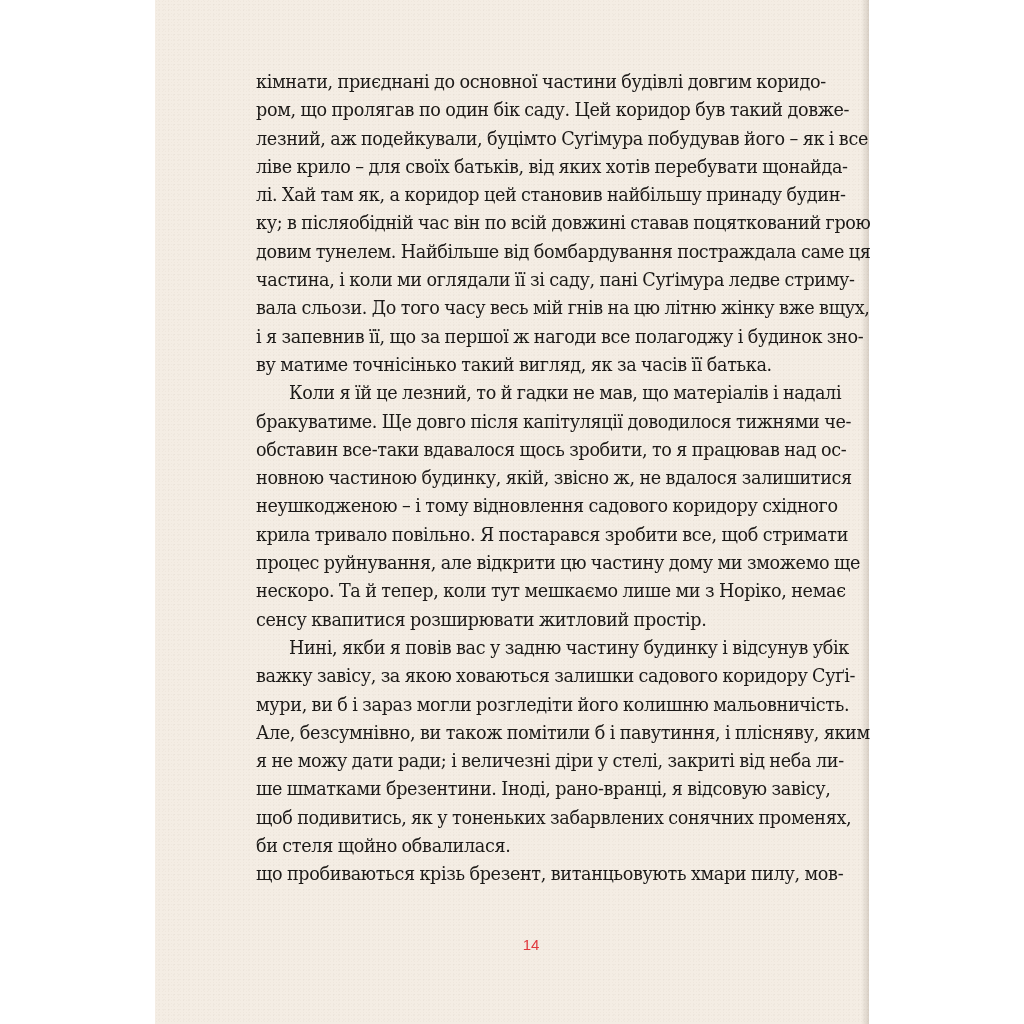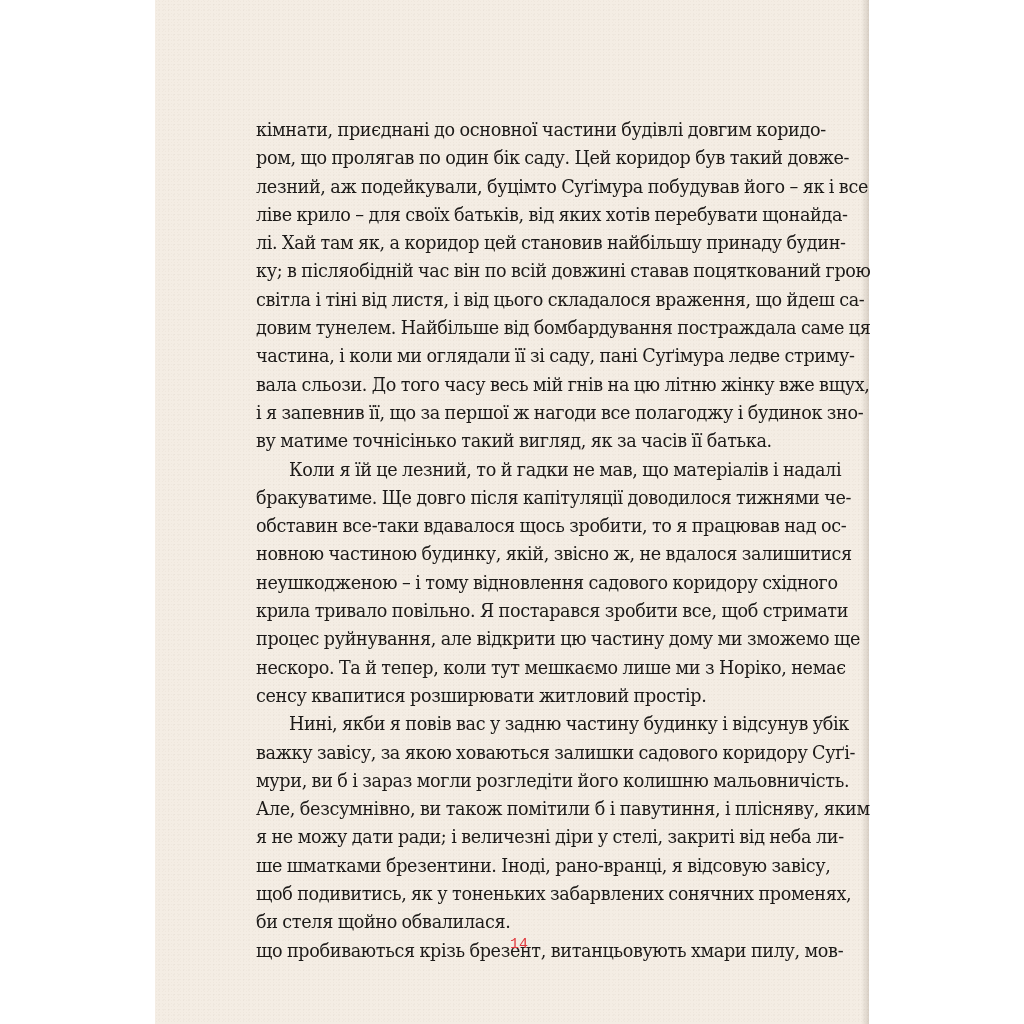--- a/index.html
+++ b/index.html
@@ -35,62 +35,60 @@
     position: absolute;
     left: 101px;
     top: 68px;
     width: 553px;
     font-family: "DejaVu Serif", "Liberation Serif", serif;
     font-size: 17.6px;
     line-height: 28.3px;
     color: #1c1a18;
     letter-spacing: -0.35px;
     word-spacing: -0.5px;
-    margin-top: 48px;
   }
   .line {
     display: block;
     white-space: nowrap;
     text-align: justify;
     text-align-last: justify;
     height: 28.3px;
   }
   .line.last {
     text-align-last: left;
   }
   .line.indent {
     padding-left: 33px;
   }
   .page-number {
     position: absolute;
-    left: 352px;
+    left: 364px;
     top: 936px;
     width: 24px;
     text-align: center;
-    font-family: Liberation Mono, monospace;
+    font-family: Liberation Sans, sans-serif;
     font-size: 15px;
     color: #e0393e;
   }
 </style>
 </head>
 <body>
 
 <div class="page">
   <div class="page-edge"></div>
 
   <div class="text-block">
 
     <div>
       <span class="line">кімнати, приєднані до основної частини будівлі довгим коридо-</span>
       <span class="line">ром, що пролягав по один бік саду. Цей коридор був такий довже-</span>
       <span class="line">лезний, аж подейкували, буцімто Суґімура побудував його – як і все</span>
       <span class="line">ліве крило – для своїх батьків, від яких хотів перебувати щонайда-</span>
       <span class="line">лі. Хай там як, а коридор цей становив найбільшу принаду будин-</span>
       <span class="line">ку; в післяобідній час він по всій довжині ставав поцяткований грою</span>
-      <span class="line">світла і тіні від листя, і від цього складалося враження, що йдеш са-</span>
       <span class="line">довим тунелем. Найбільше від бомбардування постраждала саме ця</span>
       <span class="line">частина, і коли ми оглядали її зі саду, пані Суґімура ледве стриму-</span>
       <span class="line">вала сльози. До того часу весь мій гнів на цю літню жінку вже вщух,</span>
       <span class="line">і я запевнив її, що за першої ж нагоди все полагоджу і будинок зно-</span>
       <span class="line last">ву матиме точнісінько такий вигляд, як за часів її батька.</span>
     </div>
 
     <div>
       <span class="line indent">Коли я їй це лезний, то й гадки не мав, що матеріалів і надалі</span>
       <span class="line">бракуватиме. Ще довго після капітуляції доводилося тижнями че-</span>

